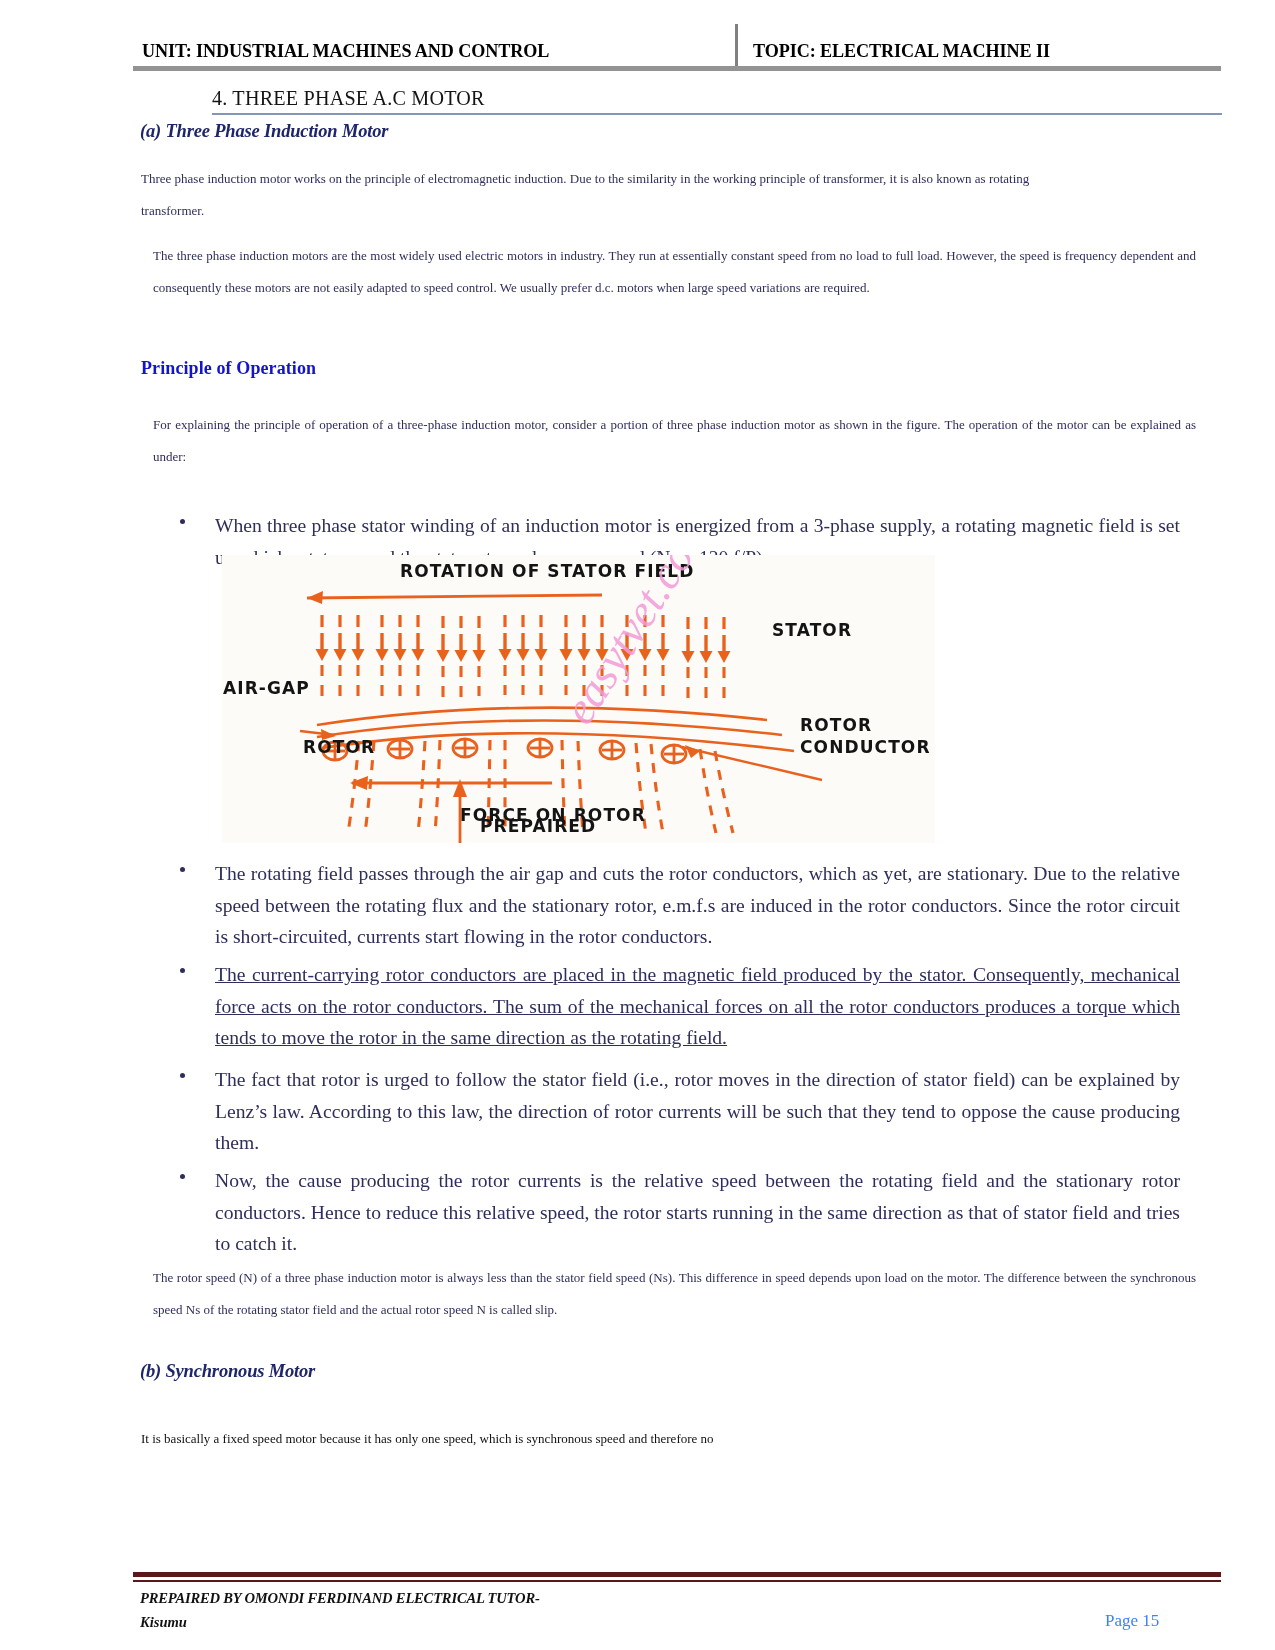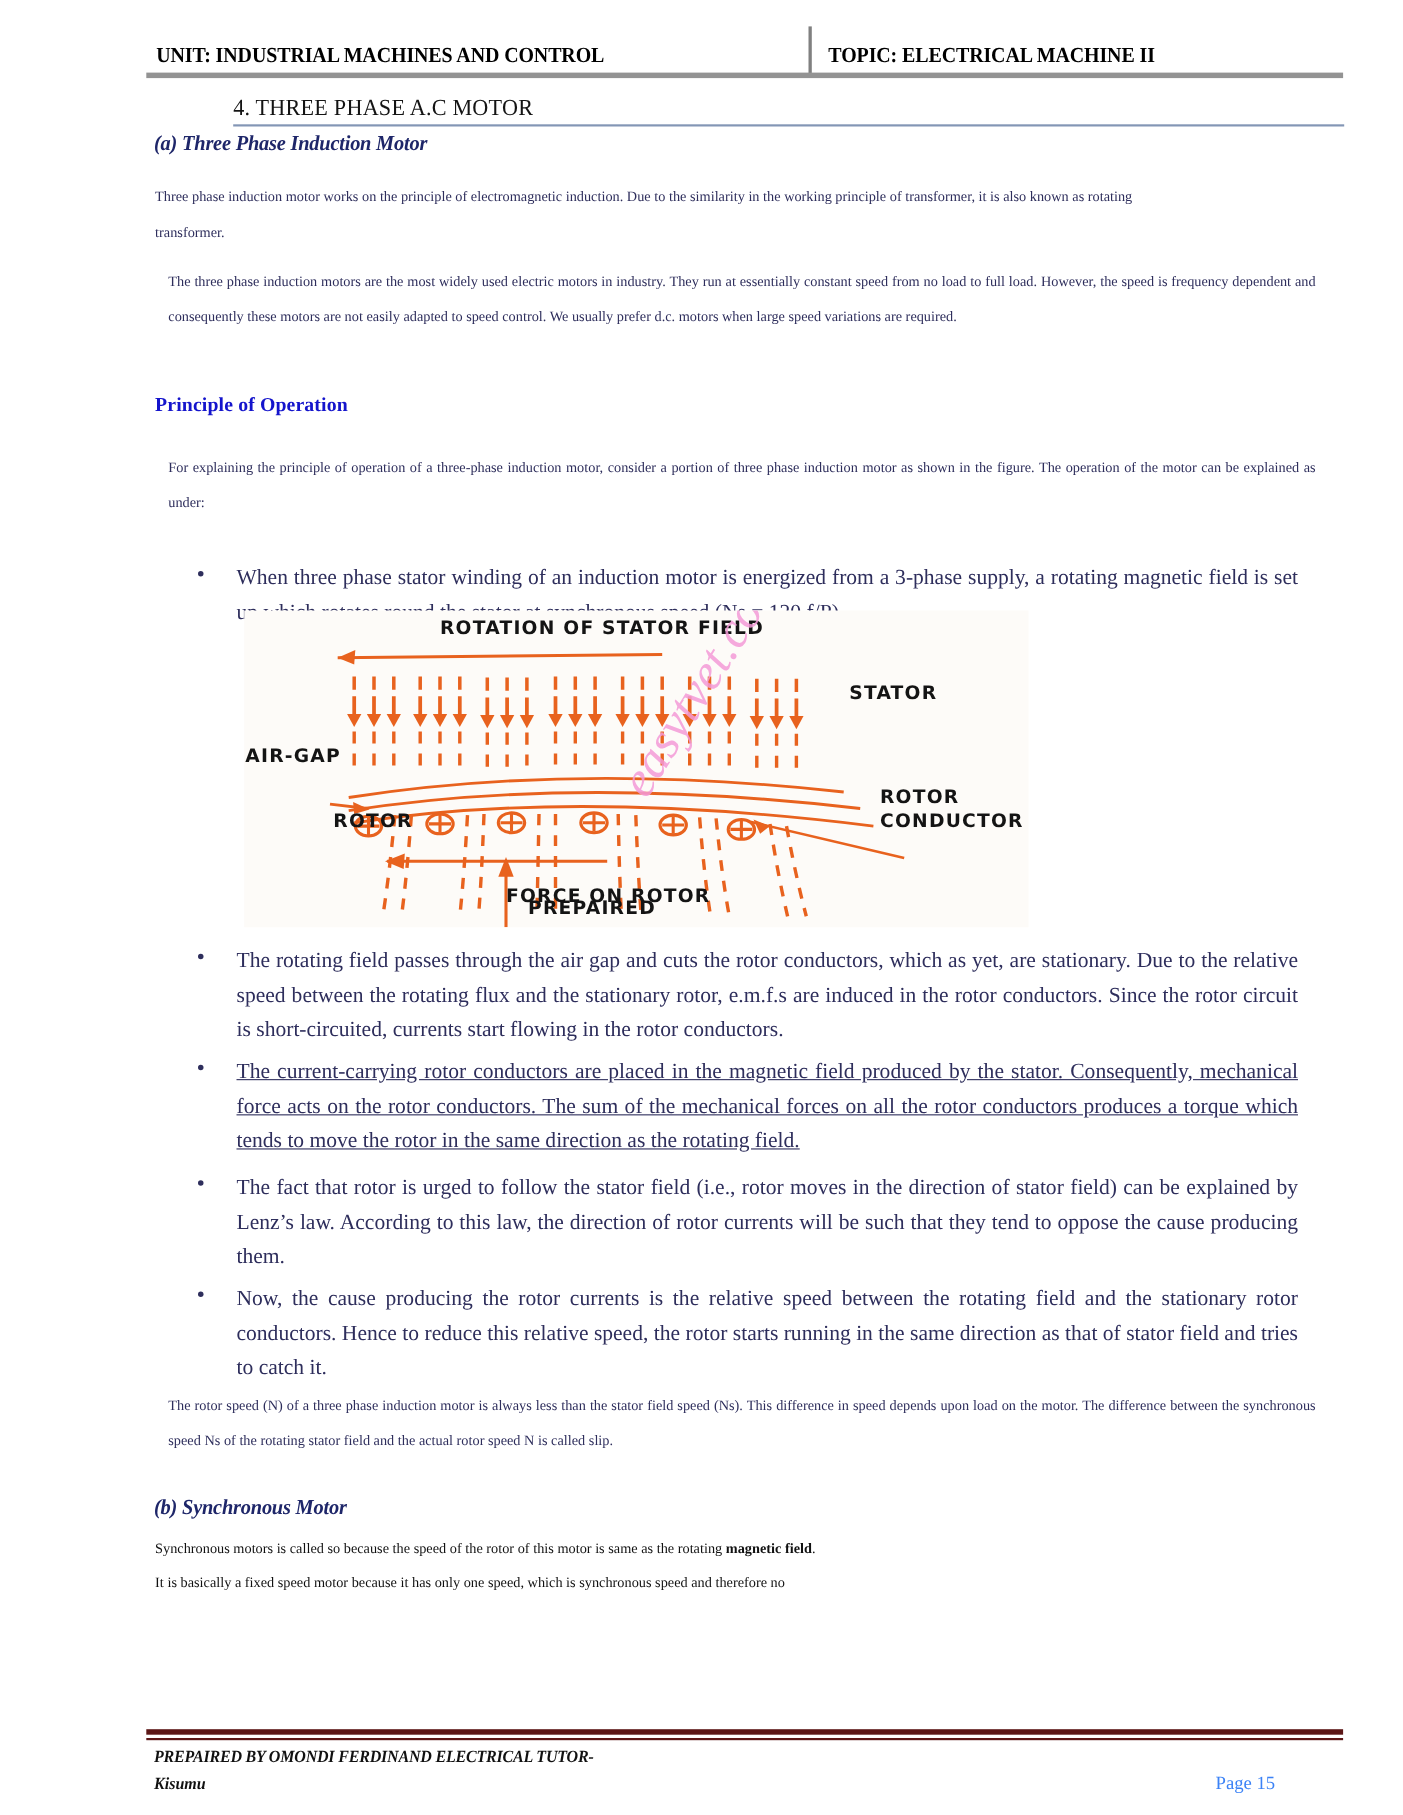--- a/index.html
+++ b/index.html
@@ -500,21 +500,20 @@
 
   <div class="bullet" style="top:1165px;">
     <span class="dot"></span>
     <span class="btext">Now, the cause producing the rotor currents is the relative speed between the rotating field and the stationary rotor conductors. Hence to reduce this relative speed, the rotor starts running in the same direction as that of stator field and tries to catch it.</span>
   </div>
 
   <div class="para justify" style="top:1262px; width:1043px;">The rotor speed (N) of a three phase induction motor is always less than the stator field speed (Ns). This difference in speed depends upon load on the motor. The difference between the synchronous speed Ns of the rotating stator field and the actual rotor speed N is called slip.</div>
 
   <div class="subhead" style="top:1360px;">(b) Synchronous Motor</div>
 
-  <div class="para blackpara" style="top:1392px; width:1043px;"><span>Synchronous motors is called so because the speed of the rotor of this motor is same as the rotating </span><b class="inline-bold">magnetic field</b><span>.</span></div>
 
   <div class="para blackpara" style="top:1423px; width:1043px;">It is basically a fixed speed motor because it has only one speed, which is synchronous speed and therefore no</div>
 
   <div class="footer-rule-top"></div>
   <div class="footer-rule-bot"></div>
   <div class="footer-line1">PREPAIRED BY OMONDI FERDINAND ELECTRICAL TUTOR-</div>
   <div class="footer-line2">Kisumu</div>
   <div class="footer-page">Page 15</div>
 
 </div>

